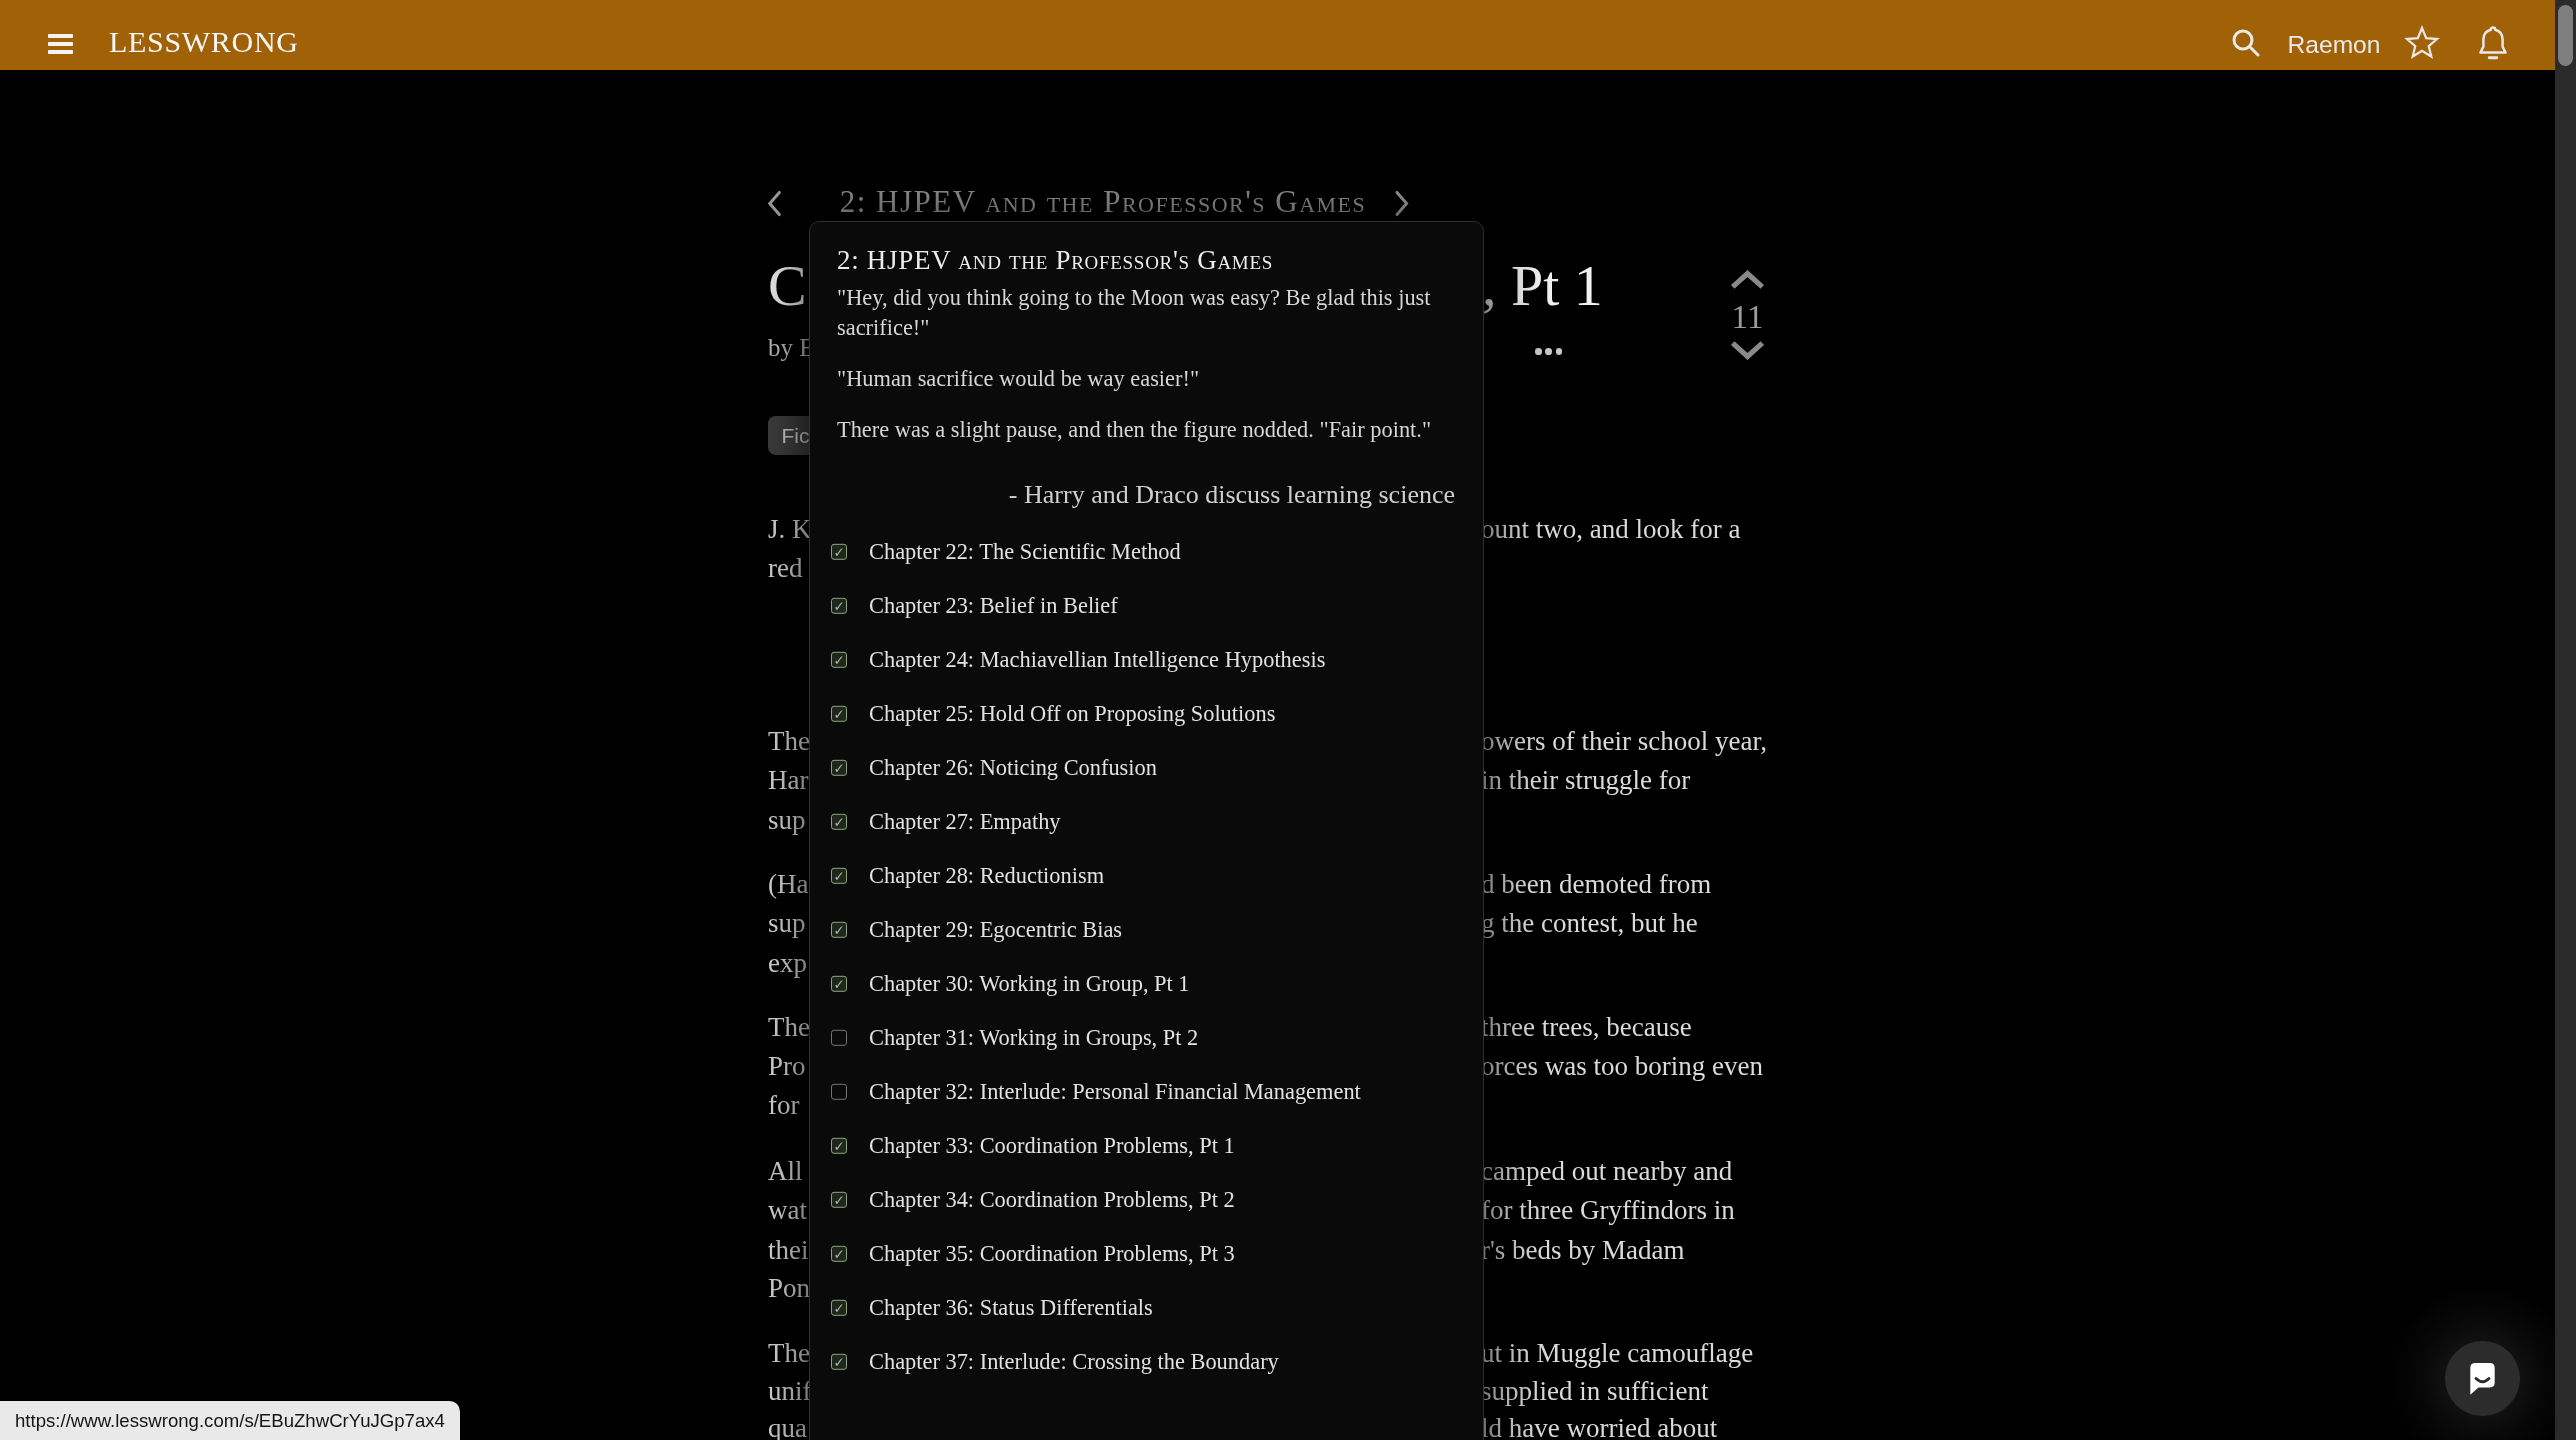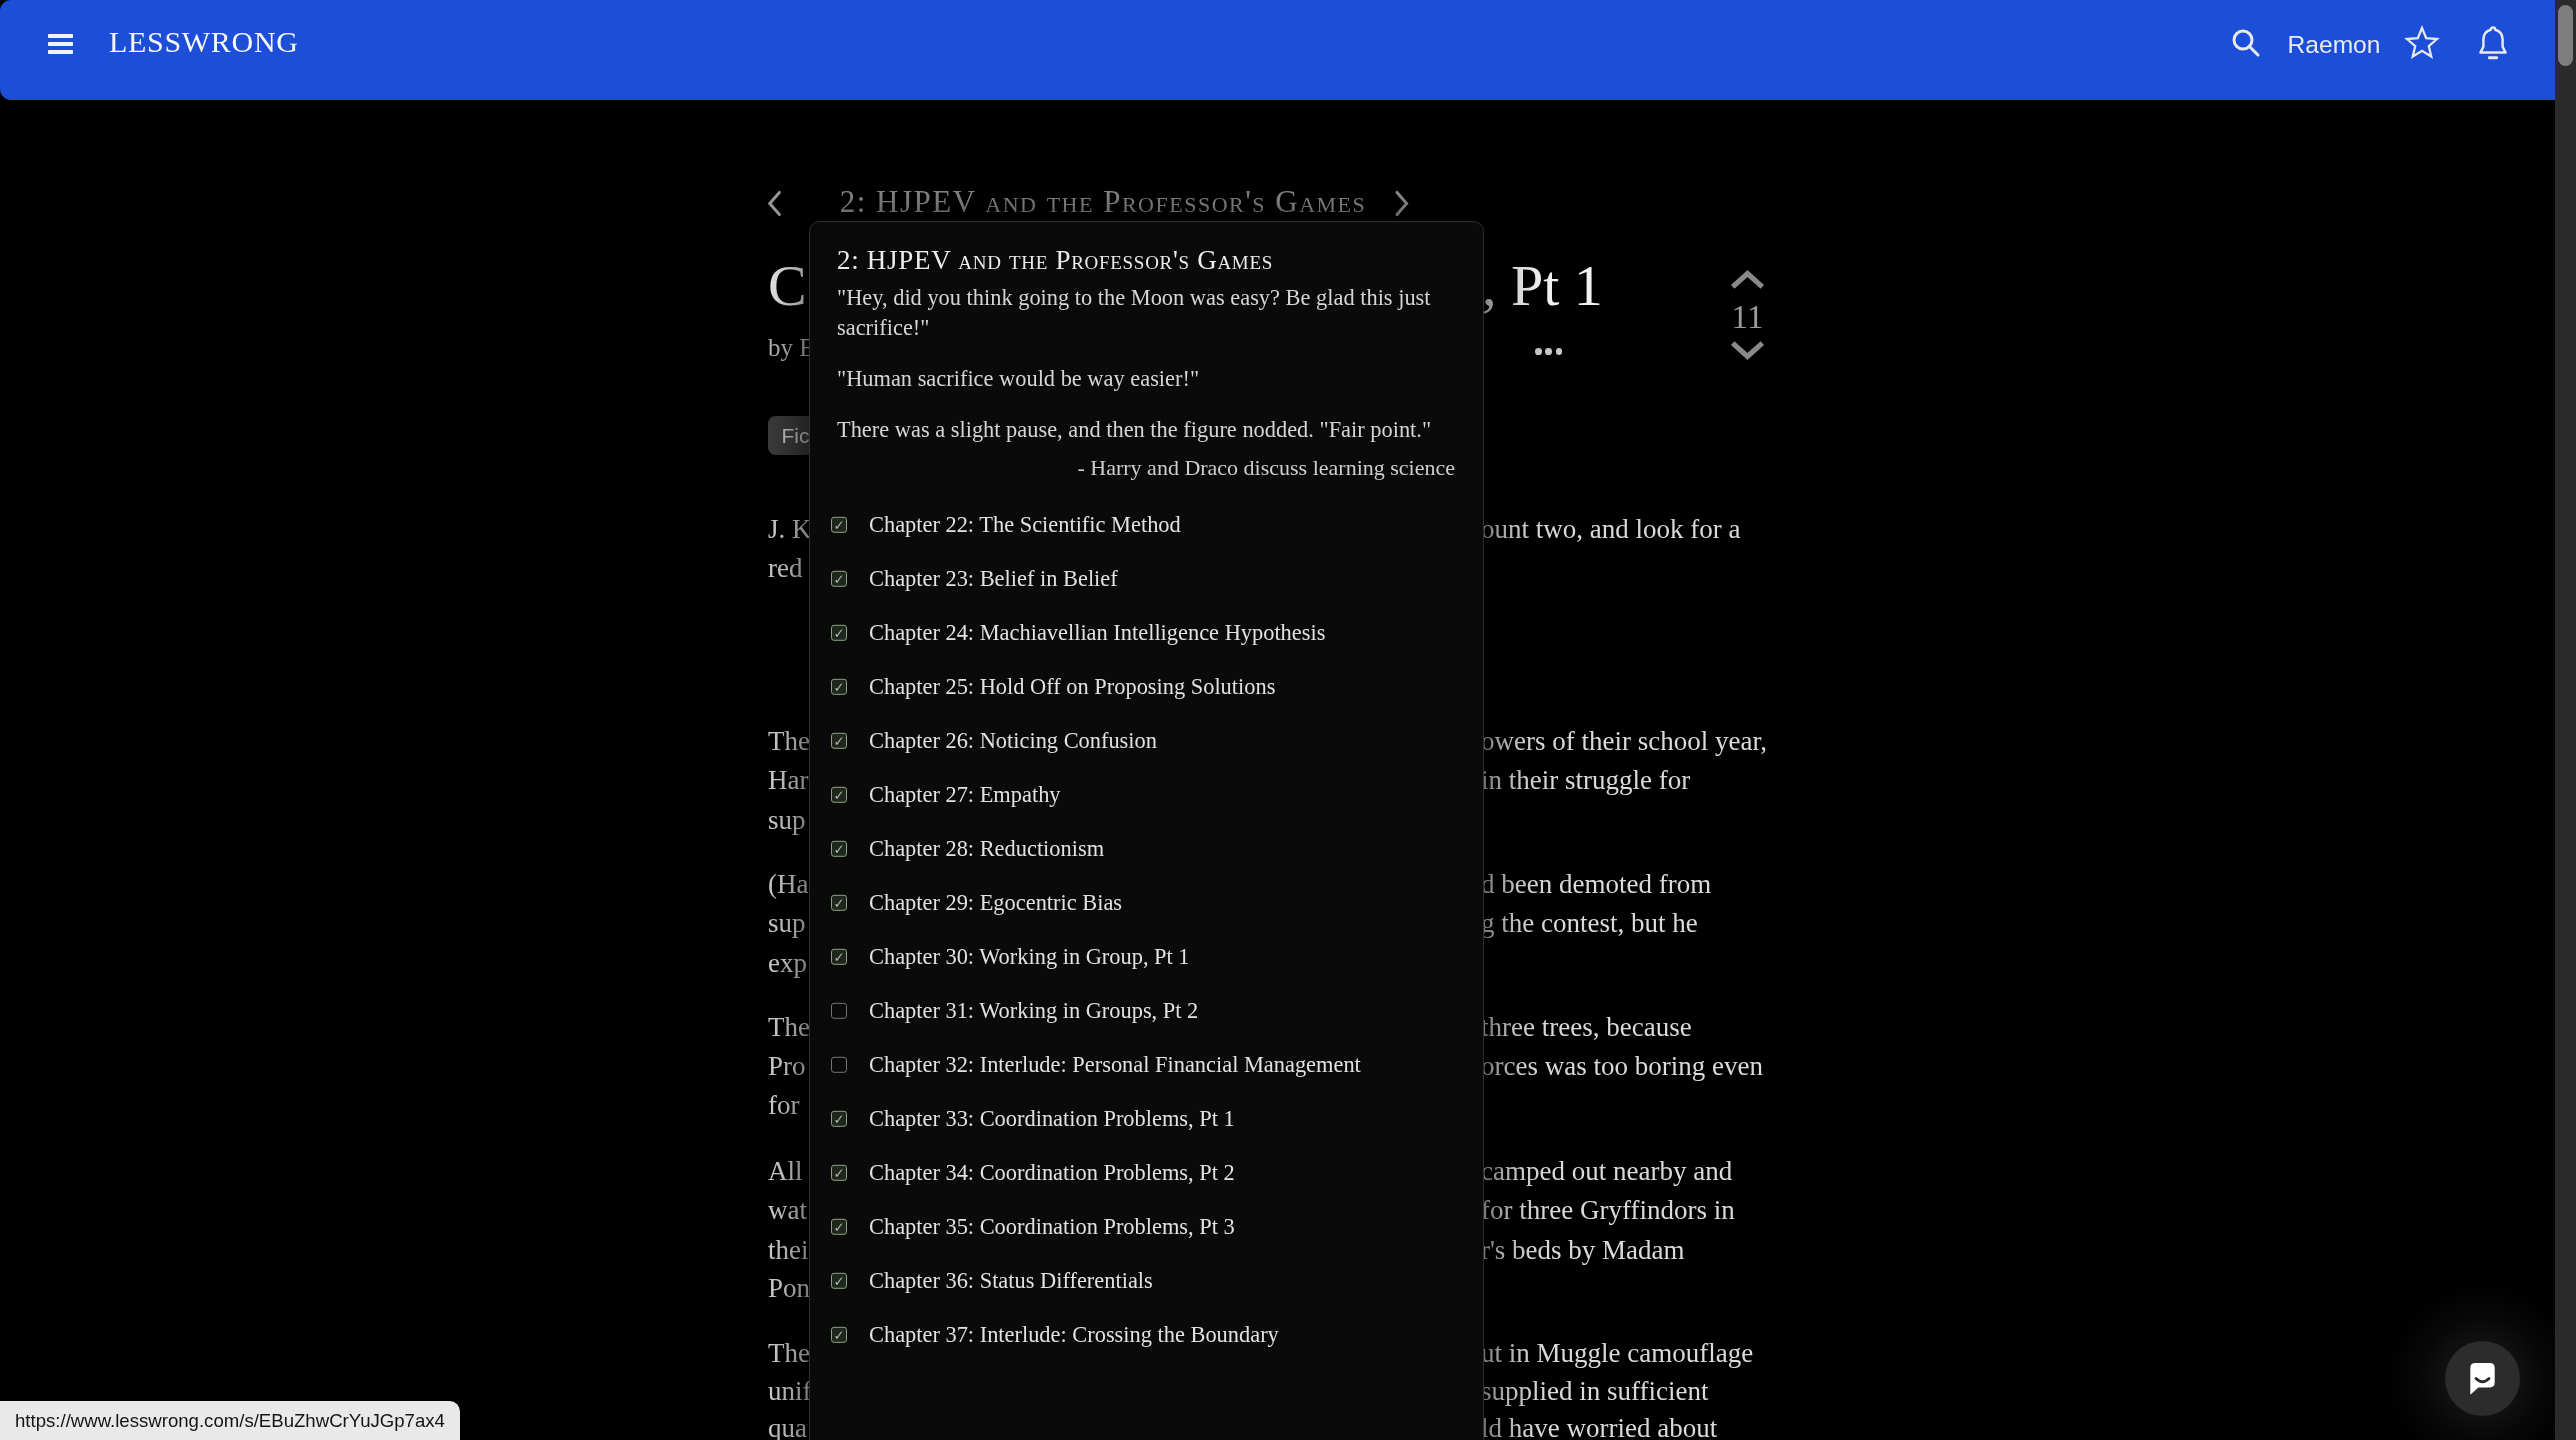--- a/index.html
+++ b/index.html
@@ -1,21 +1,21 @@
 <!DOCTYPE html>
 <html style="font-size:12px"><head>
 <meta charset="utf-8">
 <style>
   html,body{margin:0;padding:0;background:#000;}
   body{width:2576px;height:1440px;overflow:hidden;position:relative;
        font-family:"Liberation Serif","DejaVu Serif",serif;}
 
   
-  .header{position:absolute;top:0;left:0;width:2576px;height:100px;background:#1d4ed8;
-          box-shadow:0 1.5px 4.5px rgba(0,0,0,.5);z-index:6;border-radius:11px;}
+  .header{position:absolute;top:0;left:0;width:2576px;height:70px;background:#a16207;
+          box-shadow:0 1.5px 4.5px rgba(0,0,0,.5);z-index:6;}
   .hamburger{position:absolute;left:48px;top:34px;width:25px;height:21px;cursor:pointer;}
   .hamburger span{display:block;height:3.7px;background:#f2f2f2;margin-bottom:4.5px;border-radius:0.7px;}
   .logo{position:absolute;left:109px;top:25px;font-size:30px;letter-spacing:0.7px;color:#f7f7f7;}
   .hdr-ico{position:absolute;top:45px;transform:translate(-50%,-50%);}
   .username{position:absolute;left:2334px;top:45px;transform:translate(-50%,-50%);
             font-family:"Liberation Sans",sans-serif;font-size:24.6px;color:#eaeaea;}
 
   
   .scrollbar{position:absolute;right:0;top:0;width:21px;height:1440px;background:#2b2b2b;z-index:40;}
   .scroll-thumb{position:absolute;left:3px;top:4.5px;width:15px;height:61px;border-radius:7.5px;background:#7e7e7e;}
@@ -43,21 +43,21 @@
   .popup{position:absolute;left:809px;top:221px;width:675px;height:1267px;box-sizing:border-box;
          background:#0a0a0a;border:1.5px solid #2f2f2f;border-radius:10.4px;
          box-shadow:0 7.5px 60px rgba(0,0,0,.9);z-index:5;padding:21px 28px 0 21px;overflow:hidden;}
   .popup-title{margin-left:6px;font-variant:small-caps;font-size:27px;line-height:34px;
                letter-spacing:0.7px;color:#ececec;white-space:nowrap;}
   .popup-byline{margin:6px 0 0 6px;font-size:20px;line-height:27px;color:#979797;}
   .quote{margin-left:6px;}
   .quote-para{margin-top:21px;}
   .quote-para:first-child{margin-top:6px;}
   .quote-line{font-size:22.4px;line-height:30px;color:#d6d6d6;white-space:nowrap;}
-  .attribution{margin-top:8px;margin-right:0;text-align:right;font-size:22px;line-height:30px;color:#cfcfcf;}
+  .attribution{margin-top:35px;margin-right:0;text-align:right;font-size:26px;line-height:30px;color:#cfcfcf;}
   .chapters{margin-top:15px;}
   .chapter-row{position:relative;height:54px;display:flex;align-items:center;padding-left:38px;
                font-size:22.4px;color:#e2e2e2;white-space:nowrap;cursor:pointer;}
   .cb{position:absolute;left:0;top:50%;transform:translateY(-50%);width:16.4px;height:16.4px;
       border-radius:3px;box-sizing:border-box;text-align:center;font-size:13.4px;line-height:15px;}
   .cb.checked{border:1.5px solid #87a87b;background:rgba(135,168,123,.18);color:#a8b8a2;}
   .cb.unchecked{border:1.5px solid #737373;background:transparent;color:transparent;}
 
   
   .status-url{position:absolute;left:0;bottom:0;height:39px;background:#e9e9e9;border-top-right-radius:10.4px;

